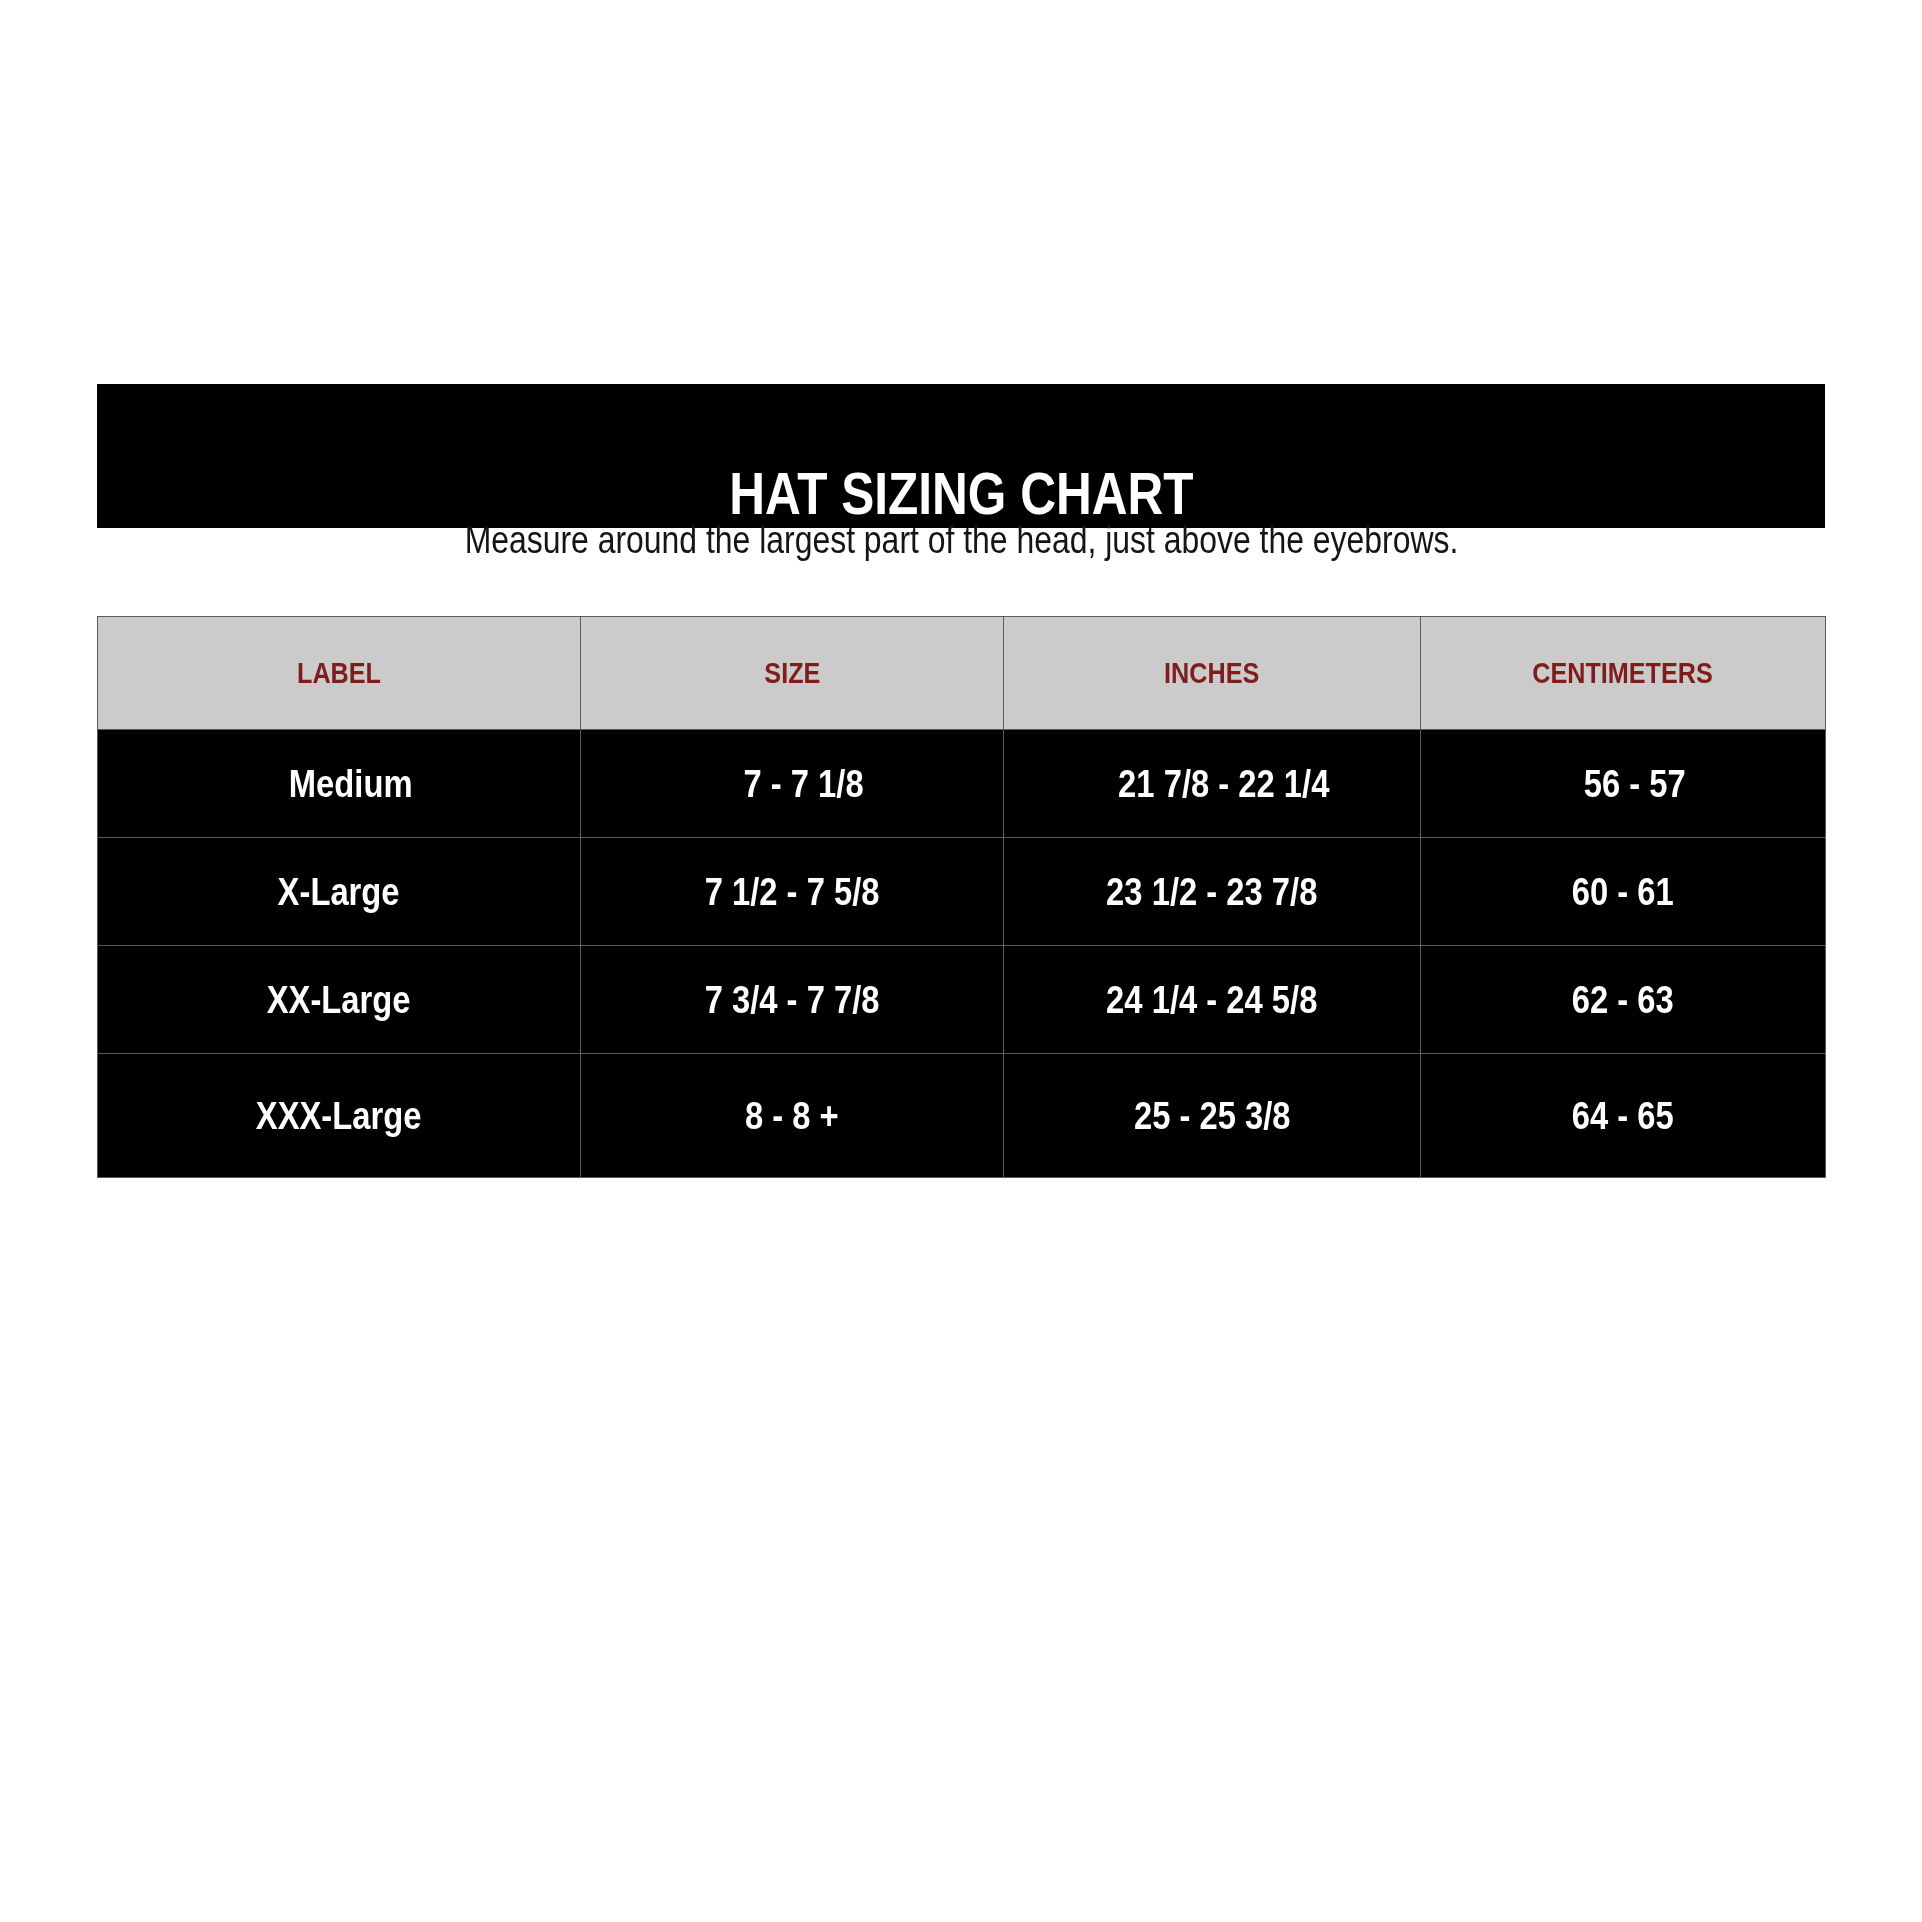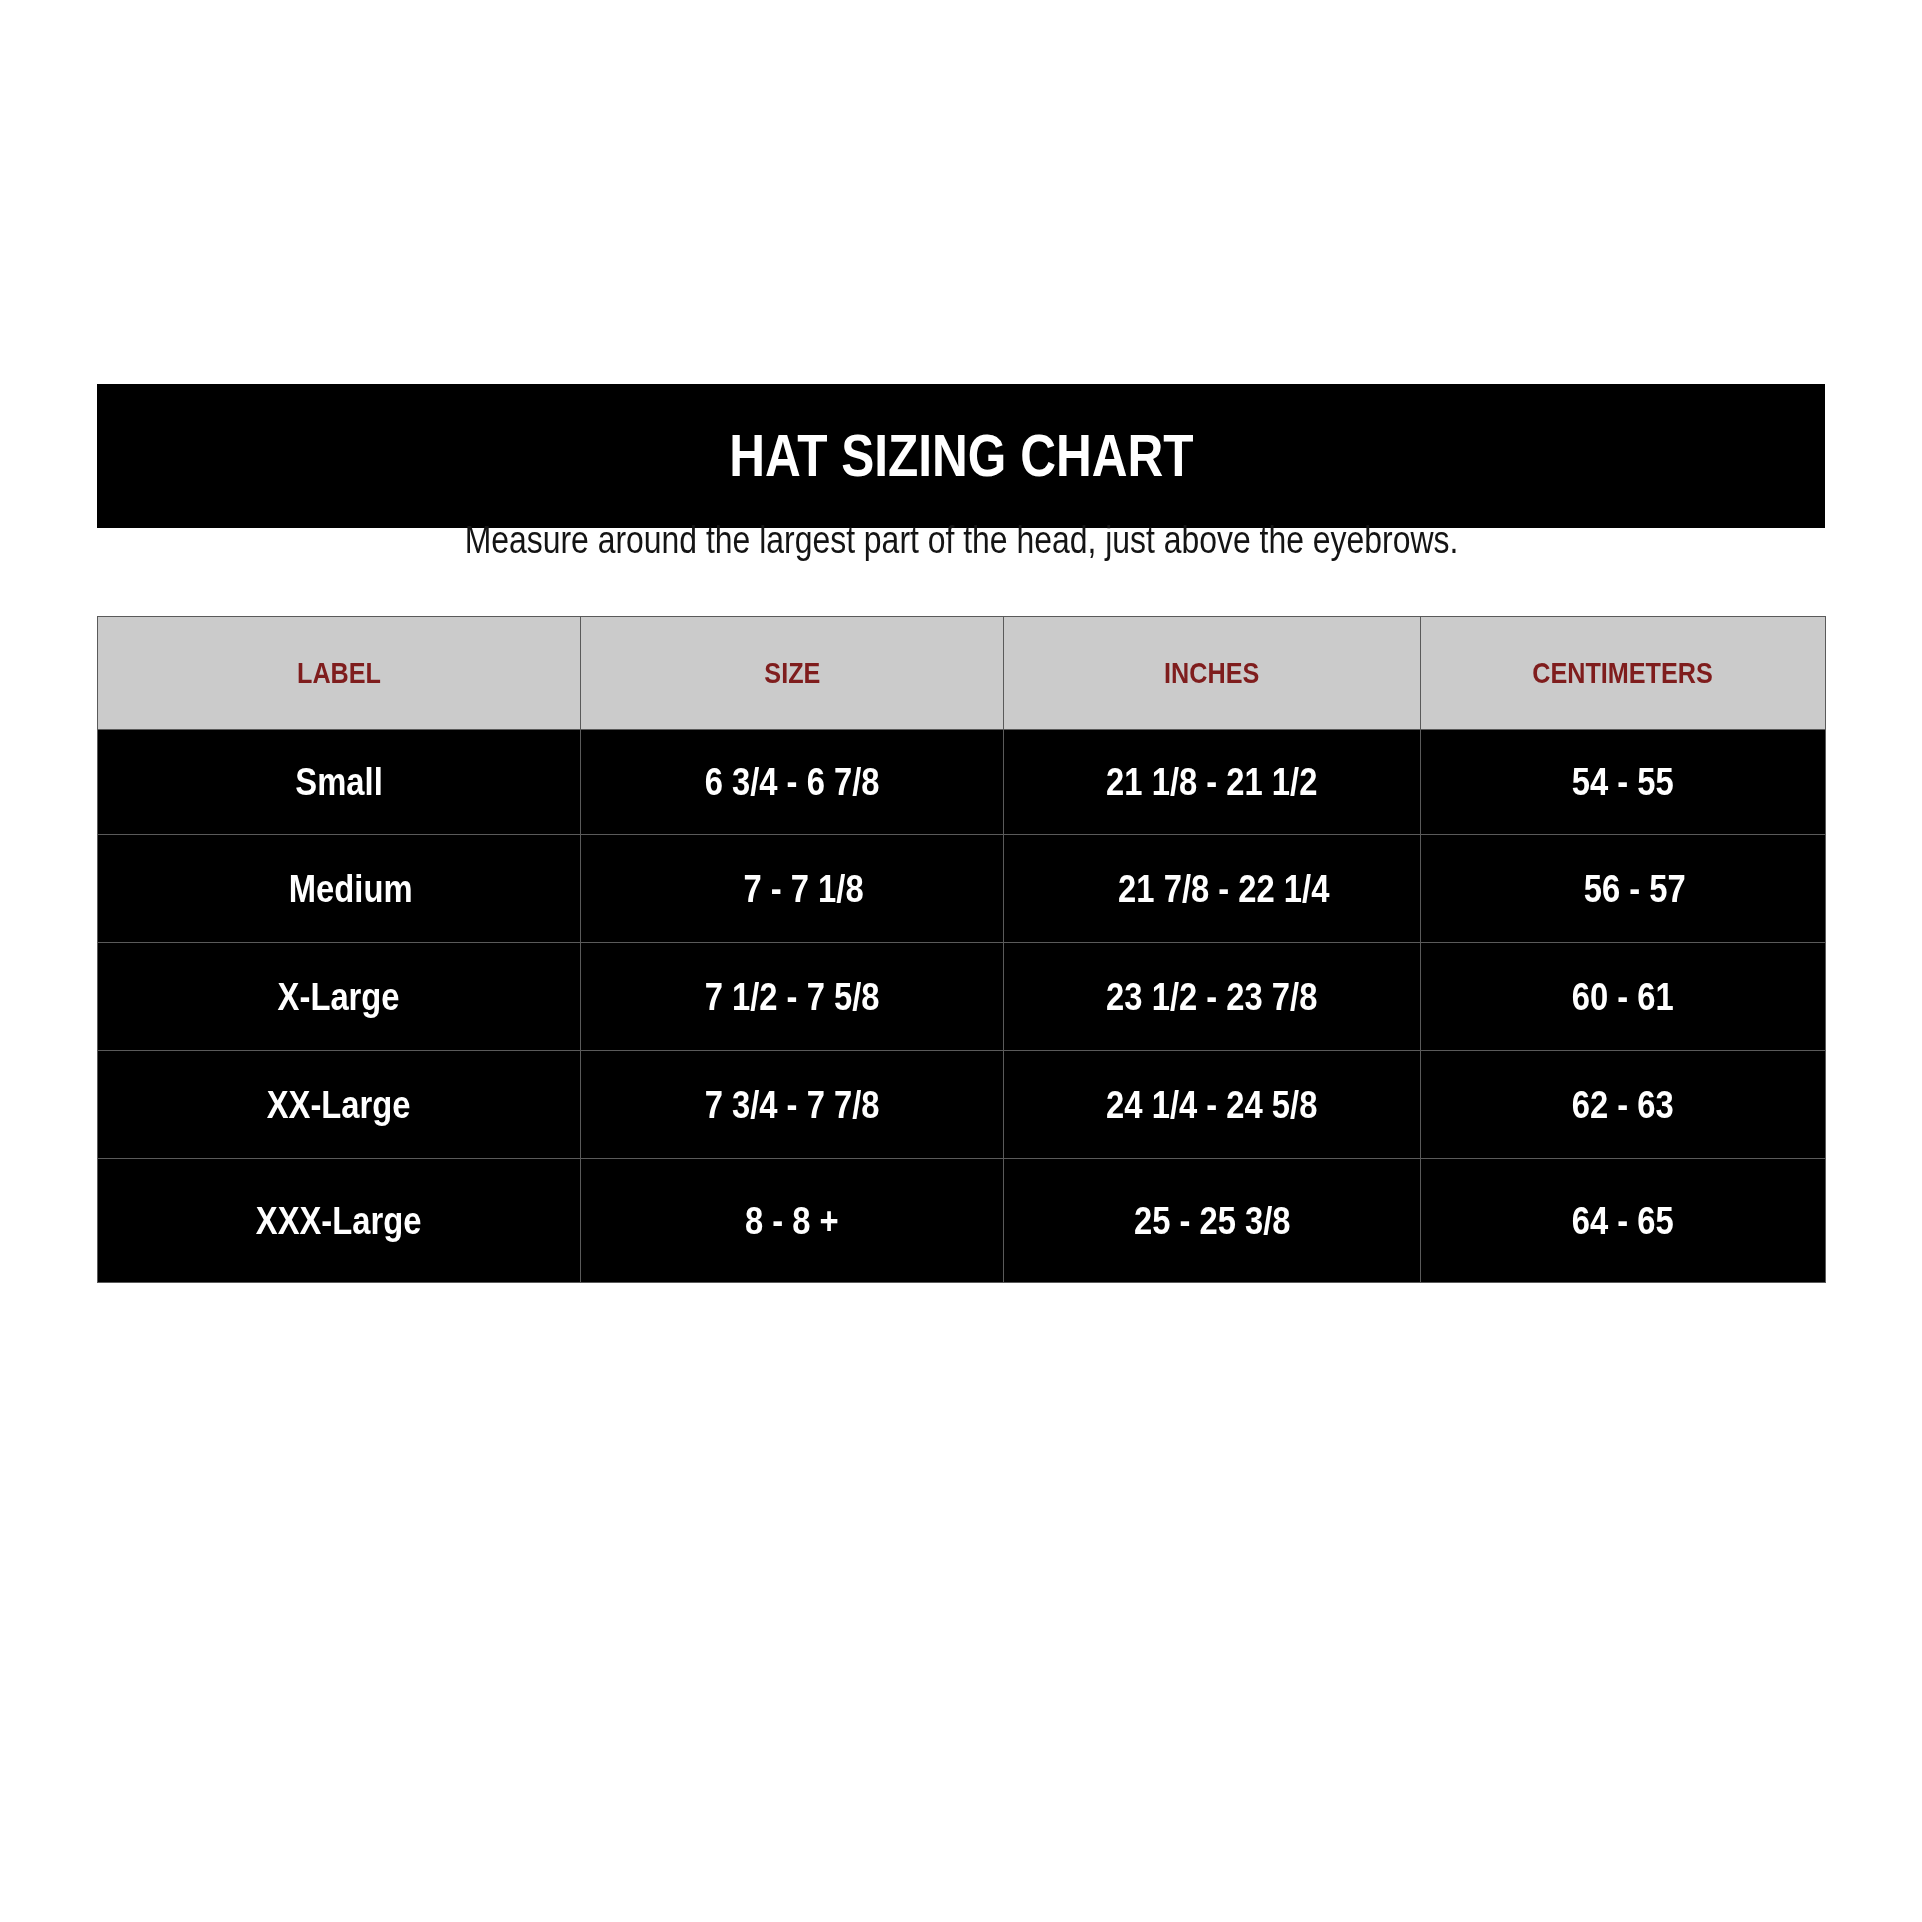--- a/index.html
+++ b/index.html
@@ -22,21 +22,21 @@
     white-space: nowrap;
   }
   .title-bar {
     position: absolute;
     left: 97px;
     top: 384px;
     width: 1728px;
     height: 144px;
     background: #000000;
     display: flex;
-    align-items: center;
+    align-items: flex-end;
     justify-content: center;
   }
   .title-bar .title-text {
     color: #ffffff;
     font-size: 59px;
     font-weight: 700;
     letter-spacing: 0px;
   }
   .subtitle-wrap {
     position: absolute;
@@ -115,26 +115,20 @@
     </colgroup>
     <thead>
       <tr>
         <th><span class="cond">LABEL</span></th>
         <th><span class="cond">SIZE</span></th>
         <th><span class="cond">INCHES</span></th>
         <th><span class="cond">CENTIMETERS</span></th>
       </tr>
     </thead>
     <tbody>
-      <tr class="r1">
-        <td><span class="cond">Small</span></td>
-        <td><span class="cond">6 3/4 - 6 7/8</span></td>
-        <td><span class="cond">21 1/8 - 21 1/2</span></td>
-        <td><span class="cond">54 - 55</span></td>
-      </tr>
       <tr class="r2">
         <td><span class="cond">Medium</span></td>
         <td><span class="cond">7 - 7 1/8</span></td>
         <td><span class="cond">21 7/8 - 22 1/4</span></td>
         <td><span class="cond">56 - 57</span></td>
       </tr>
       <tr class="r4">
         <td><span class="cond">X-Large</span></td>
         <td><span class="cond">7 1/2 - 7 5/8</span></td>
         <td><span class="cond">23 1/2 - 23 7/8</span></td>

